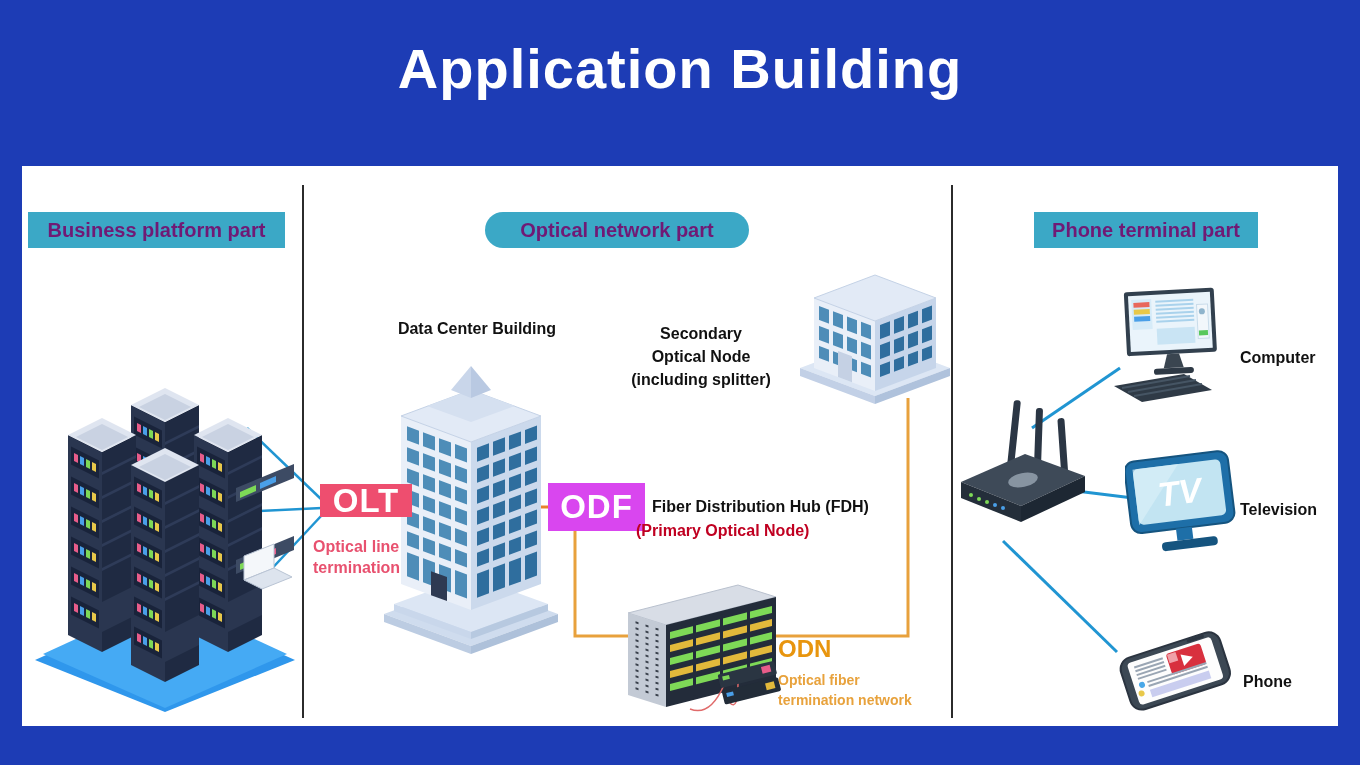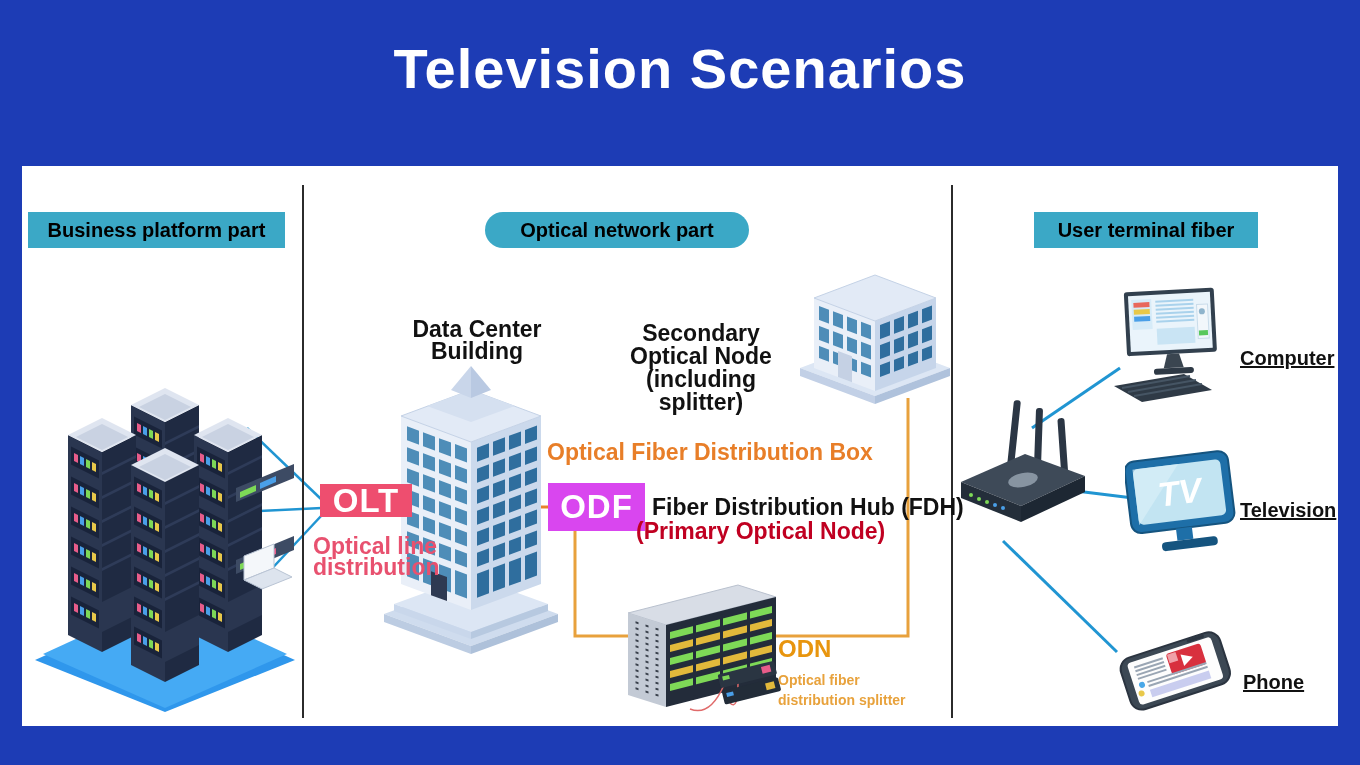--- a/index.html
+++ b/index.html
@@ -13,71 +13,71 @@
     text-align:center;color:#FFFFFF;font-size:56px;font-weight:800;letter-spacing:1px;
   }
   .panel{
     position:absolute;left:22px;top:166px;width:1316px;height:560px;background:#FFFFFF;
   }
   .connections{position:absolute;left:0;top:0;width:1316px;height:560px;}
   .divider{position:absolute;top:19px;width:2px;height:533px;background:#2B2B2B;}
   .divider.d1{left:280px;}
   .divider.d2{left:929px;}
   .sec-header{
-    position:absolute;height:36px;line-height:36px;background:#3BA8C6;color:#000000;
+    position:absolute;height:36px;line-height:36px;background:#3BA8C6;color:#701a75;
     font-size:20px;font-weight:bold;text-align:center;
   }
   .sec-header.h-business{left:6px;top:46px;width:257px;}
   .sec-header.h-optical{left:463px;top:46px;width:264px;border-radius:18px;}
   .sec-header.h-user{left:1012px;top:46px;width:224px;}
   .ill{position:absolute;}
-  .label{position:absolute;font-weight:bold;color:#111111;font-size:23px;line-height:22px;}
+  .label{position:absolute;font-weight:bold;color:#111111;font-size:16px;line-height:22px;}
   .badge{
     position:absolute;color:#FFFFFF;font-weight:bold;font-size:33px;
     display:flex;align-items:center;justify-content:center;letter-spacing:1px;
   }
   .badge.olt{left:298px;top:318px;width:92px;height:33px;background:#EE4E6F;}
   .badge.odf{left:526px;top:317px;width:97px;height:48px;background:#d946ef;}
   .olt-desc{left:291px;top:370px;color:#E8516F;line-height:21px;}
   .odf-box-label{left:525px;top:275px;color:#E87E28;}
   .fdh-label{left:630px;top:330px;}
   .primary-label{left:614px;top:354px;color:#C00021;}
   .secondary-label{left:590px;top:156px;width:178px;text-align:center;line-height:23px;}
   .odn-label{left:756px;top:472px;color:#E8950E;font-size:24px;}
   .odn-desc{left:756px;top:504px;color:#E8A23C;font-size:14px;line-height:20px;font-weight:bold;position:absolute;}
-  .dev-label{font-size:20px;text-decoration:underline;}
+  .dev-label{font-size:16px;}
   .dev-computer{left:1218px;top:181px;}
   .dev-tv{left:1218px;top:333px;}
   .dev-phone{left:1221px;top:505px;}
 </style>
 </head>
 <body>
 
-<h1 class="page-title">Television Scenarios</h1>
+<h1 class="page-title">Application Building</h1>
 
 <div class="panel">
 
   <svg class="connections" viewBox="0 0 1316 560">
     <line x1="225" y1="262" x2="300" y2="334" stroke="#2095D2" stroke-width="2.5"></line>
     <line x1="218" y1="346" x2="300" y2="342" stroke="#2095D2" stroke-width="2.5"></line>
     <line x1="228" y1="426" x2="300" y2="349" stroke="#2095D2" stroke-width="2.5"></line>
     <line x1="390" y1="341" x2="401" y2="341" stroke="#EE4E6F" stroke-width="3"></line>
     <line x1="514" y1="341" x2="527" y2="341" stroke="#E8822D" stroke-width="3"></line>
     <path d="M553,364 L553,470 L886,470 L886,232" fill="none" stroke="#E8A13C" stroke-width="3"></path>
     <line x1="1010" y1="262" x2="1098" y2="202" stroke="#2095D2" stroke-width="3"></line>
     <line x1="1054" y1="325" x2="1111" y2="332" stroke="#2095D2" stroke-width="3"></line>
     <line x1="981" y1="375" x2="1095" y2="486" stroke="#2095D2" stroke-width="3"></line>
   </svg>
 
   <div class="divider d1"></div>
   <div class="divider d2"></div>
 
   <div class="sec-header h-business">Business platform part</div>
   <div class="sec-header h-optical">Optical network part</div>
-  <div class="sec-header h-user">User terminal fiber</div>
+  <div class="sec-header h-user">Phone terminal part</div>
 
   <svg class="ill" style="left:8px;top:194px" width="270" height="355" viewBox="0 0 270 355">
     <defs>
       <g id="slotrow">
         <rect x="3" y="0" width="28" height="18" fill="#19233A"></rect>
         <rect x="6" y="5" width="4" height="8" fill="#E85C8A"></rect>
         <rect x="12" y="5" width="4" height="8" fill="#4A9FE8"></rect>
         <rect x="18" y="5" width="4" height="8" fill="#7ED857"></rect>
         <rect x="24" y="5" width="4" height="8" fill="#E8C84A"></rect>
       </g>
@@ -170,24 +170,23 @@
     </g>
     <polygon points="17,60 87,34 157,60 87,86" fill="#E2EAF6" stroke="#C4D2E6"></polygon>
     <polygon points="43,50 87,34 131,50 87,66" fill="#D5E0F0"></polygon>
     <polygon points="87,10 67,34 87,42" fill="#C9D6EA"></polygon>
     <polygon points="87,10 107,34 87,42" fill="#B9C9E2"></polygon>
   </svg>
 
   <div class="badge olt">OLT</div>
   <div class="label olt-desc">
     <span>Optical line</span><br>
-    <span>distribution</span>
+    <span>termination</span>
   </div>
 
-  <div class="label odf-box-label">Optical Fiber Distribution Box</div>
   <div class="badge odf">ODF</div>
   <div class="label fdh-label">Fiber Distribution Hub (FDH)</div>
   <div class="label primary-label">(Primary Optical Node)</div>
 
   <div class="label secondary-label">
     <span>Secondary</span><br>
     <span>Optical Node</span><br>
     <span>(including splitter)</span>
   </div>
 
@@ -244,21 +243,21 @@
       <rect x="144" y="99" width="9" height="7" fill="#E85C8A"></rect>
       <rect x="100" y="113" width="58" height="14" rx="2" fill="#222C38"></rect>
       <rect x="104" y="116" width="7" height="4" fill="#4A9FE8"></rect>
       <rect x="144" y="116" width="9" height="7" fill="#E2B93B"></rect>
     </g>
   </svg>
 
   <div class="label odn-label">ODN</div>
   <div class="odn-desc">
     <span>Optical fiber</span><br>
-    <span>distribution splitter</span>
+    <span>termination network</span>
   </div>
 
   <svg class="ill" style="left:933px;top:232px" width="135" height="148" viewBox="0 0 135 148">
     <g transform="rotate(6 58 40)">
         <rect x="55" y="2" width="7" height="70" rx="3" fill="#2B3644"></rect>
       </g>
     <g transform="rotate(2 84 40)">
         <rect x="80" y="10" width="7" height="64" rx="3" fill="#2B3644"></rect>
       </g>
     <g transform="rotate(-4 108 44)">

